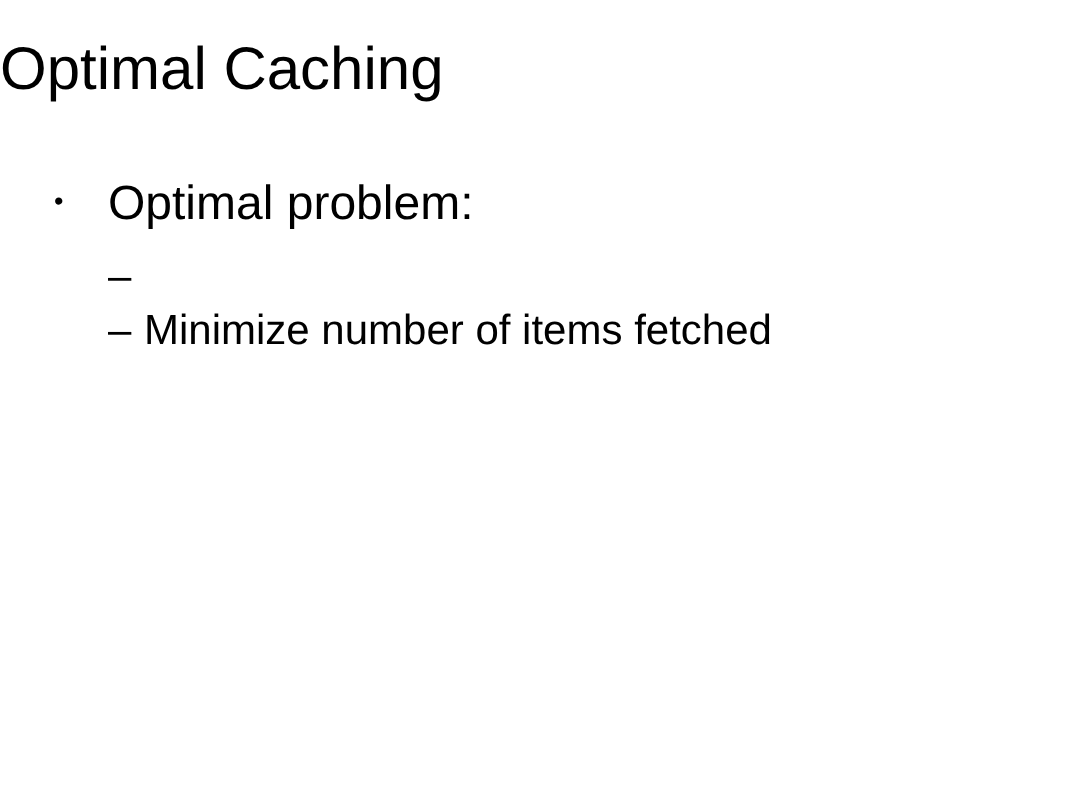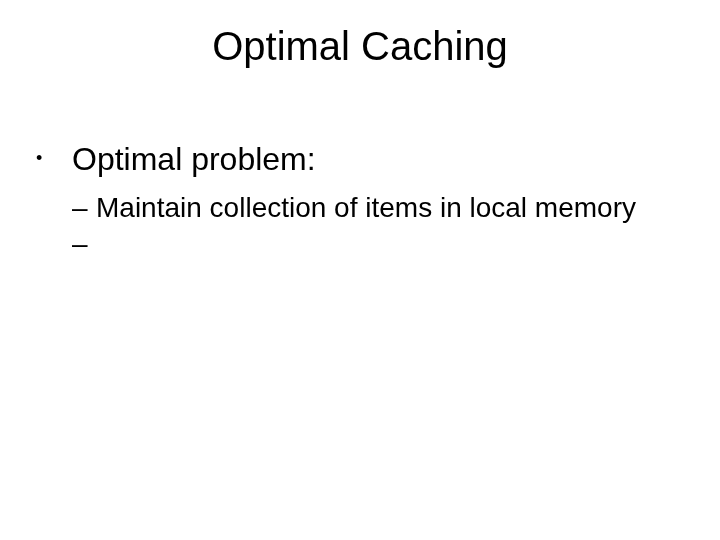--- a/index.html
+++ b/index.html
@@ -10,24 +10,23 @@
     body {
       width: 720px;
       height: 540px;
       background: #ffffff;
       font-family: Arial, Helvetica, sans-serif;
       color: #000000;
       padding: 24px 0 0 0;
       overflow: hidden;
     }
     .title {
-      text-align: center;
       font-size: 40px;
       font-weight: normal;
-      margin-bottom: 72px;
+      margin-bottom: 48px;
     }
     .content {
       padding-left: 36px;
     }
     .bullet-1 {
       display: flex;
       align-items: baseline;
       font-size: 32px;
       margin-bottom: 14px;
     }
@@ -58,18 +57,18 @@
 
 <h1 class="title">Optimal Caching</h1>
 
 <div class="content">
   <div class="bullet-1">
     <span class="marker"><span class="dot">•</span></span>
     <span>Optimal problem:</span>
   </div>
   <div class="bullet-2">
     <span class="marker">–</span>
-    <span>Maintain collection of items in local memory</span>
   </div>
   <div class="bullet-2">
     <span class="marker">–</span>
+    <span>Minimize number of items fetched</span>
   </div>
 </div>
 
 </body></html>

